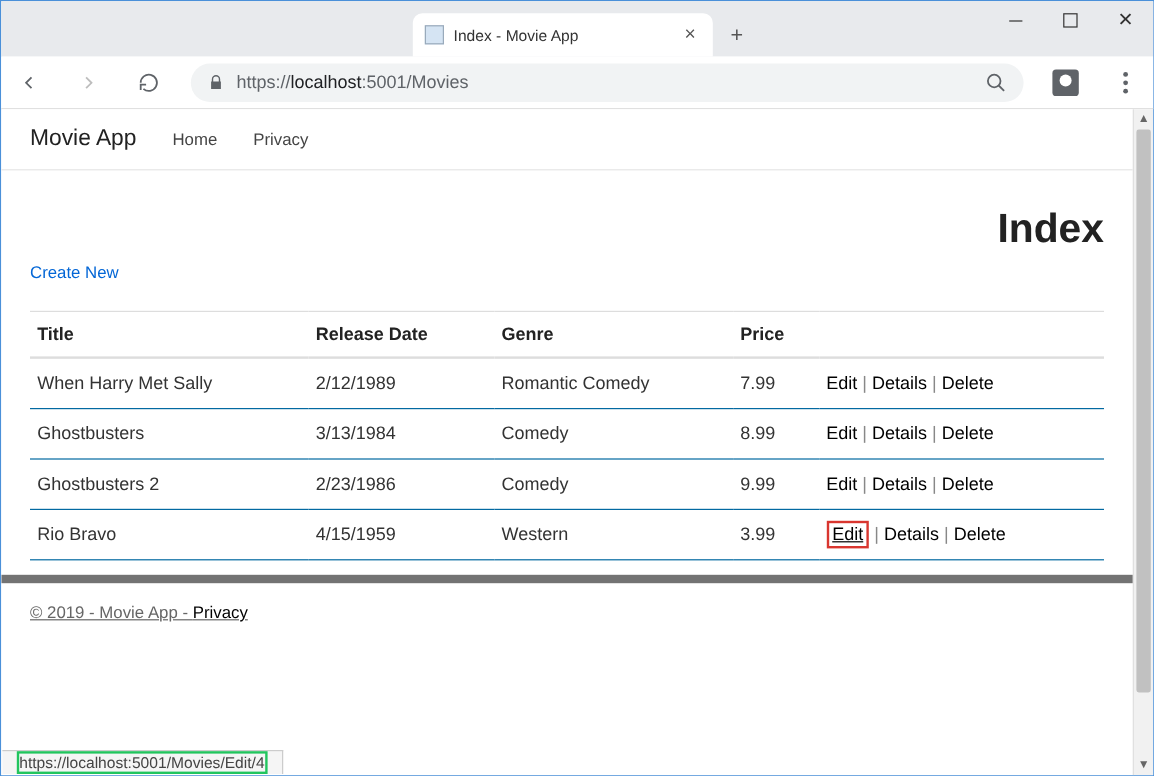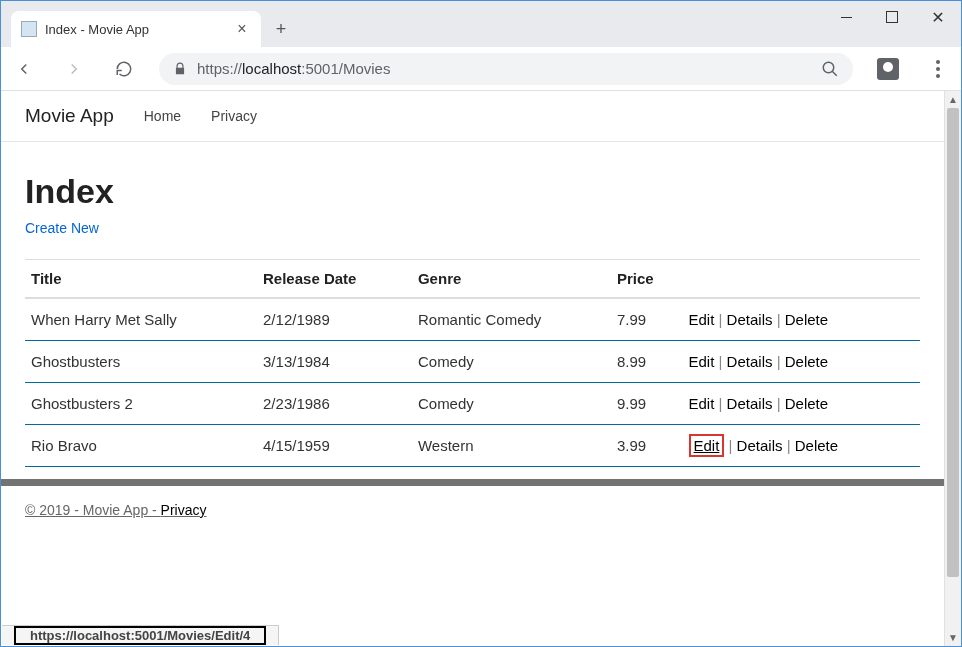--- a/index.html
+++ b/index.html
@@ -5,20 +5,21 @@
   * { box-sizing: border-box; margin: 0; padding: 0; }
   html, body { height: 100%; font-family: "Segoe UI", Arial, sans-serif; background: #fff; }
   .window {
     width: 962px; height: 647px; border: 1px solid #4a90d9; background: #fff;
     display: flex; flex-direction: column; position: relative;
   }
   
   .titlebar {
     height: 46px; background: #e8eaed; display: flex; align-items: flex-end;
     position: relative;
+    justify-content: center;
   }
   .tab {
     margin-left: 10px; height: 36px; background: #fff; border-top-left-radius: 8px;
     border-top-right-radius: 8px; display: flex; align-items: center;
     padding: 0 10px; min-width: 250px; position: relative;
   }
   .tab .favicon {
     width: 16px; height: 16px; margin-right: 8px; background: #d5e4f3;
     border: 1px solid #9ab; display: inline-block;
   }
@@ -95,21 +96,21 @@
   }
 
   
   .navbar {
     display: flex; align-items: center; gap: 30px; padding: 14px 24px;
     border-bottom: 1px solid #e5e5e5;
   }
   .brand { font-size: 19px; color: #222; }
   .navlink { font-size: 14px; color: #444; text-decoration: none; cursor: pointer; }
   .content { padding: 12px 24px; }
-  h1.page-title { font-size: 34px; font-weight: 600; margin: 18px 0 8px; color: #222; }
+  h1.page-title { font-size: 34px; font-weight: 600; margin: 18px 0 8px; color: #222; text-align: right; }
   .create-link { color: #0366d6; font-size: 14px; cursor: pointer; }
   table.movies {
     width: 100%; border-collapse: collapse; margin-top: 22px; font-size: 15px;
   }
   table.movies th {
     text-align: left; font-weight: 700; padding: 10px 6px;
     border-top: 1px solid #ddd; border-bottom: 2px solid #ddd; color: #222;
   }
   table.movies td {
     padding: 12px 6px; border-bottom: 1px solid #0369a1; color: #333;
@@ -124,21 +125,21 @@
     padding: 16px 24px 2px; color: #666; font-size: 14px; border-top: 7px solid #737373;
     position: relative; text-decoration: underline;
   }
 
   .status-bar {
     position: absolute; bottom: 1px; left: 1px; background: #f5f5f5;
     border: 1px solid #ccc; border-left: none; border-bottom: none;
     padding: 2px 12px; font-size: 13px; color: #444;
   }
   .status-highlight {
-    border: 2px solid #000000; padding: 0 14px; font-weight: bold;
+    border: 2px solid #22c55e; padding: 0 0;
   }
 
   svg { display: block; }
 </style>
 </head>
 <body>
 
 <div class="window">
 
   <div class="titlebar">

